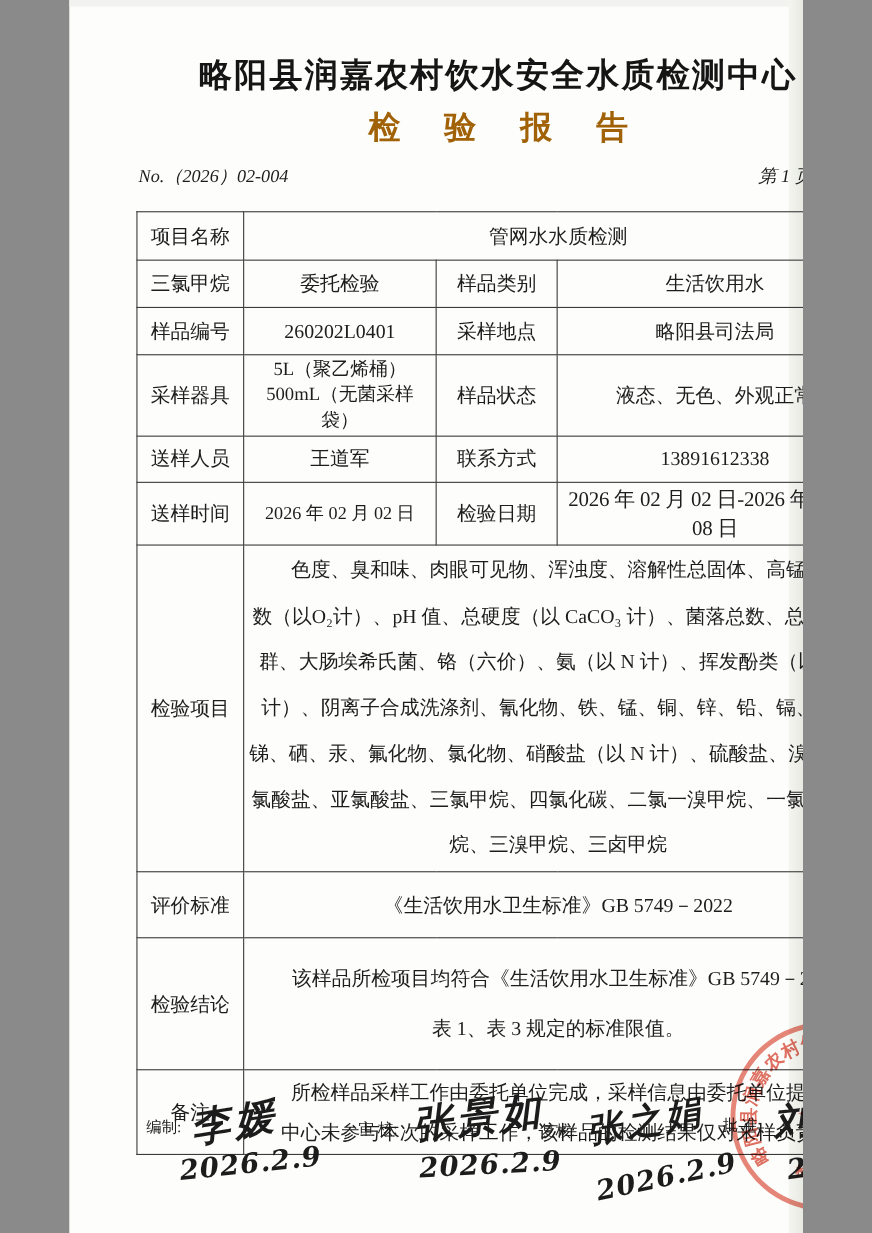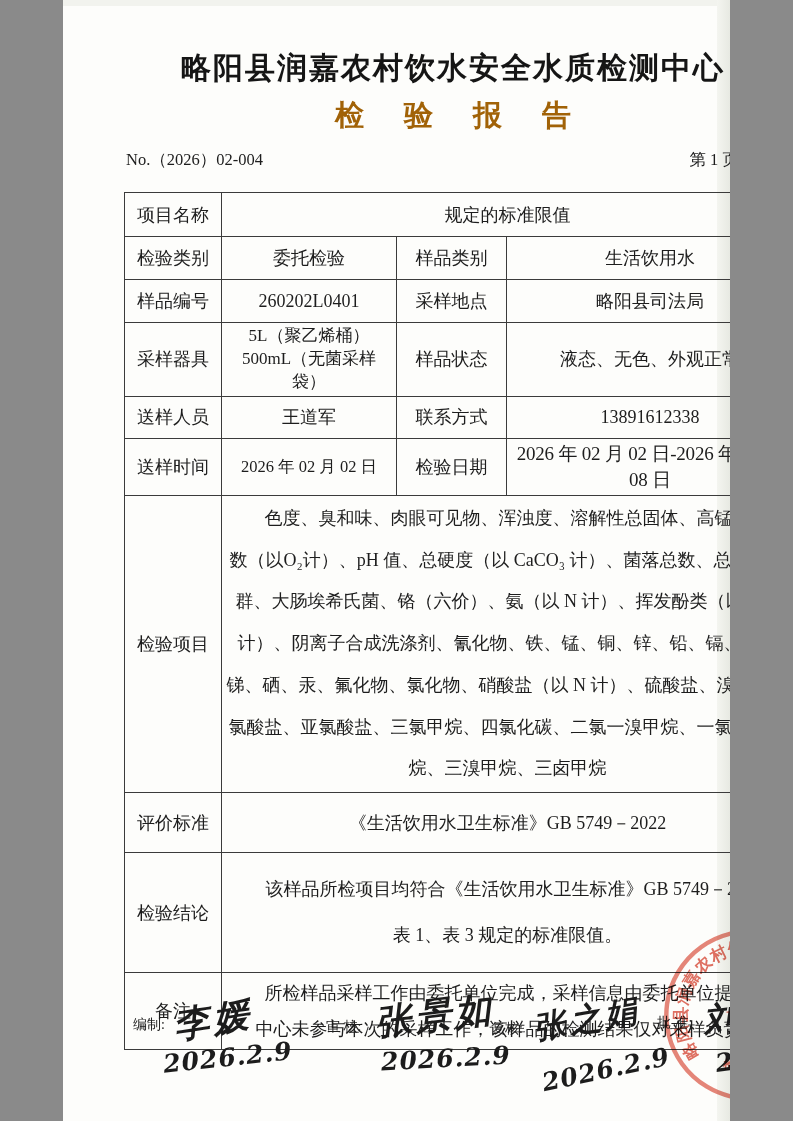--- a/index.html
+++ b/index.html
@@ -25,20 +25,21 @@
   .title-sub{
     position:absolute;top:96px;left:0;width:780px;
     text-align:center;font-size:29px;font-weight:bold;
     font-family:"Liberation Sans","DejaVu Sans",sans-serif;
     letter-spacing:16px;text-indent:16px;color:#a16207;
   }
   .meta-row{
     position:absolute;top:149px;left:63px;width:667px;
     display:flex;justify-content:space-between;
     font-size:16.5px;
+    font-style:italic;
   }
 
   table.report{
     position:absolute;left:61px;top:192px;width:669px;
     border-collapse:collapse;table-layout:fixed;
     font-size:18px;
     padding-left:40px;
   }
   table.report td{
     border:1.6px solid #3b3b3b;
@@ -87,24 +88,24 @@
   <table class="report">
     <colgroup>
         <col style="width:97px">
         <col style="width:175px">
         <col style="width:110px">
         <col style="width:287px">
       </colgroup>
     <tbody>
         <tr style="height:44px">
       <td>项目名称</td>
-      <td colspan="3">规定的标准限值</td>
+      <td colspan="3">管网水水质检测</td>
     </tr>
     <tr style="height:43px">
-      <td>检验类别</td>
+      <td>三氯甲烷</td>
       <td>委托检验</td>
       <td>样品类别</td>
       <td>生活饮用水</td>
     </tr>
     <tr style="height:43px">
       <td>样品编号</td>
       <td>260202L0401</td>
       <td>采样地点</td>
       <td>略阳县司法局</td>
     </tr>

